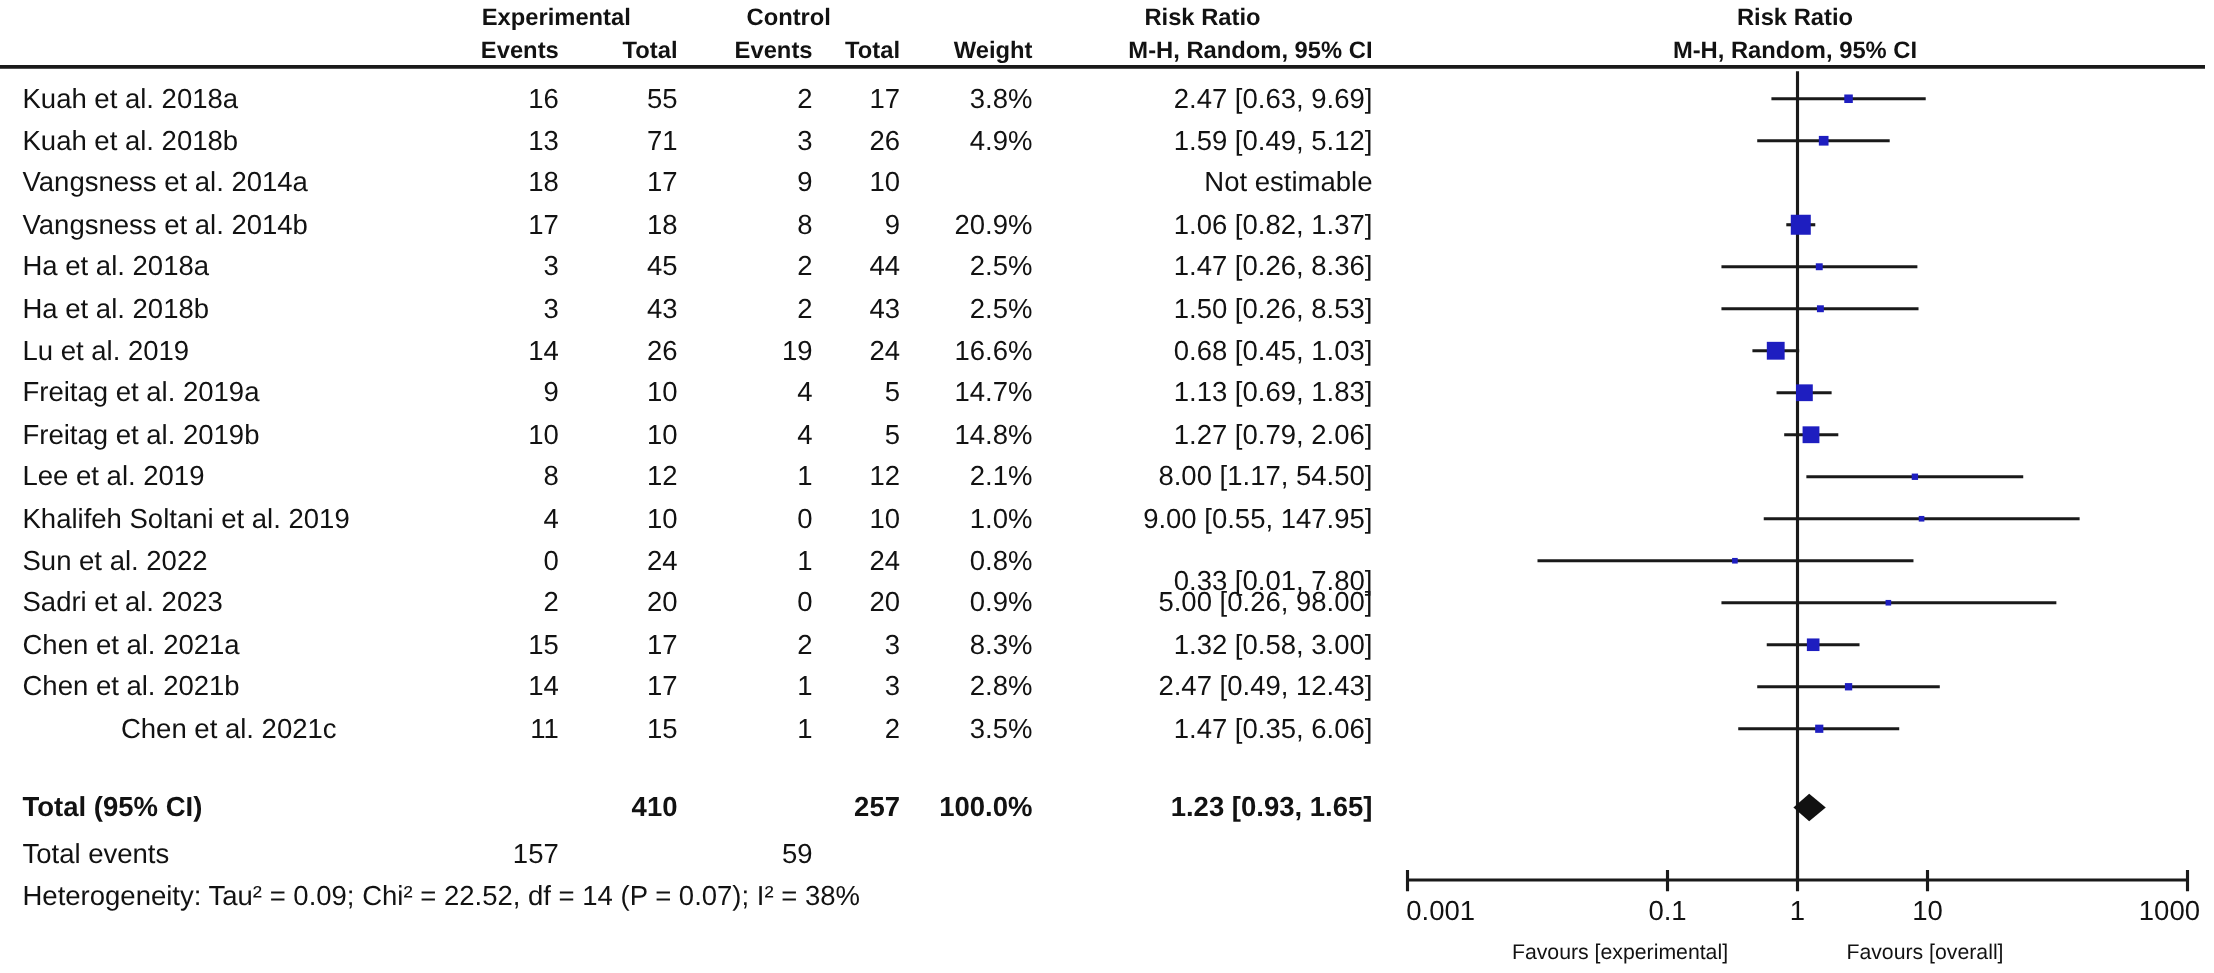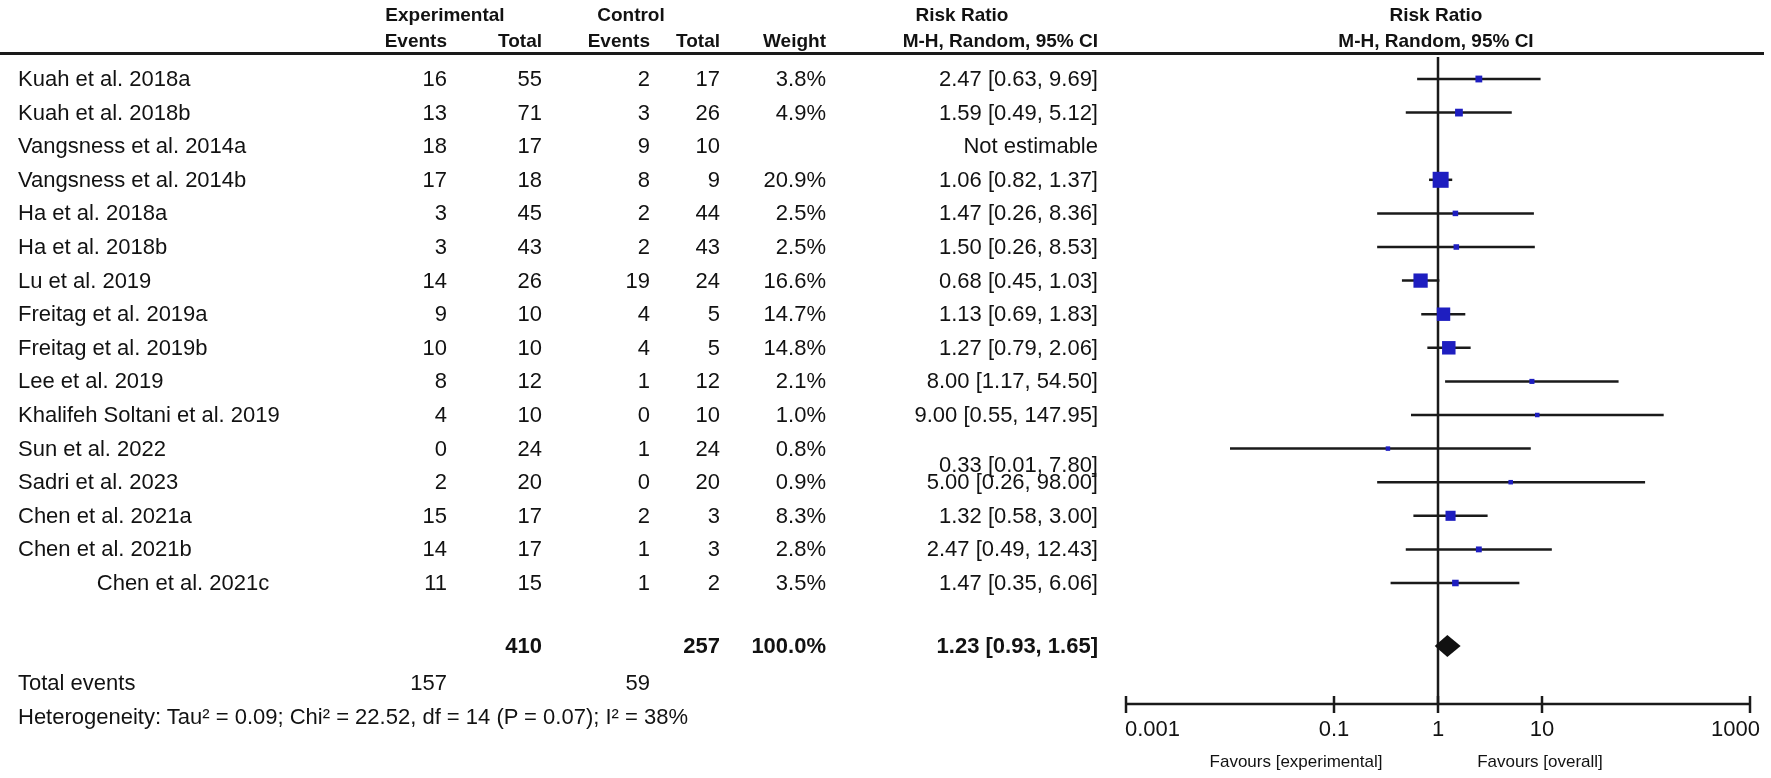--- a/index.html
+++ b/index.html
@@ -149,20 +149,21 @@
       <div class="cell right" style="left: 826px; width: 272px; top: 533.4px;">2.47 [0.49, 12.43]</div>
       <div class="cell" style="left: 18px; width: 330px; top: 567px; text-align: center;">Chen et al. 2021c</div>
       <div class="cell right" style="left: 300px; width: 147px; top: 567px;">11</div>
       <div class="cell right" style="left: 442px; width: 100px; top: 567px;">15</div>
       <div class="cell right" style="left: 540px; width: 110px; top: 567px;">1</div>
       <div class="cell right" style="left: 630px; width: 90px; top: 567px;">2</div>
       <div class="cell right" style="left: 716px; width: 110px; top: 567px;">3.5%</div>
       <div class="cell right" style="left: 826px; width: 272px; top: 567px;">1.47 [0.35, 6.06]</div>
     </div>
 
+  <div class="cell bold" style="left:18px;top:630px;width:400px;">Total (95% CI)</div>
   <div class="cell bold right" style="left:442px;top:630px;width:100px;">410</div>
   <div class="cell bold right" style="left:630px;top:630px;width:90px;">257</div>
   <div class="cell bold right" style="left:716px;top:630px;width:110px;">100.0%</div>
   <div class="cell bold right" style="left:826px;top:630px;width:272px;">1.23 [0.93, 1.65]</div>
 
   <div class="cell" style="left:18px;top:667px;width:300px;">Total events</div>
   <div class="cell right" style="left:300px;top:667px;width:147px;">157</div>
   <div class="cell right" style="left:540px;top:667px;width:110px;">59</div>
 
   <div class="cell" style="left:18px;top:701px;width:1000px;">Heterogeneity: Tau² = 0.09; Chi² = 22.52, df = 14 (P = 0.07); I² = 38%</div>

